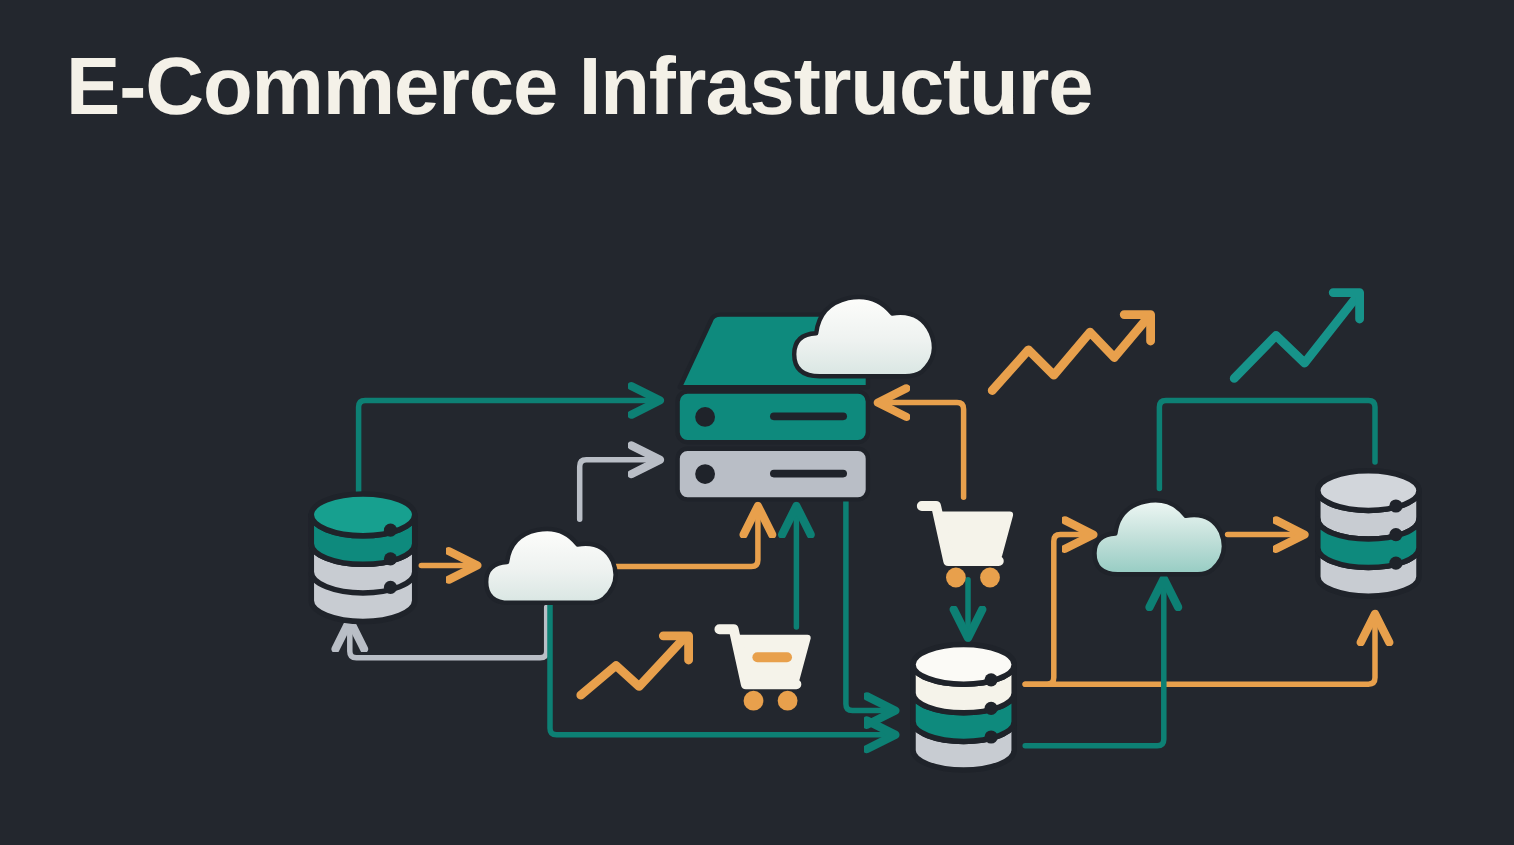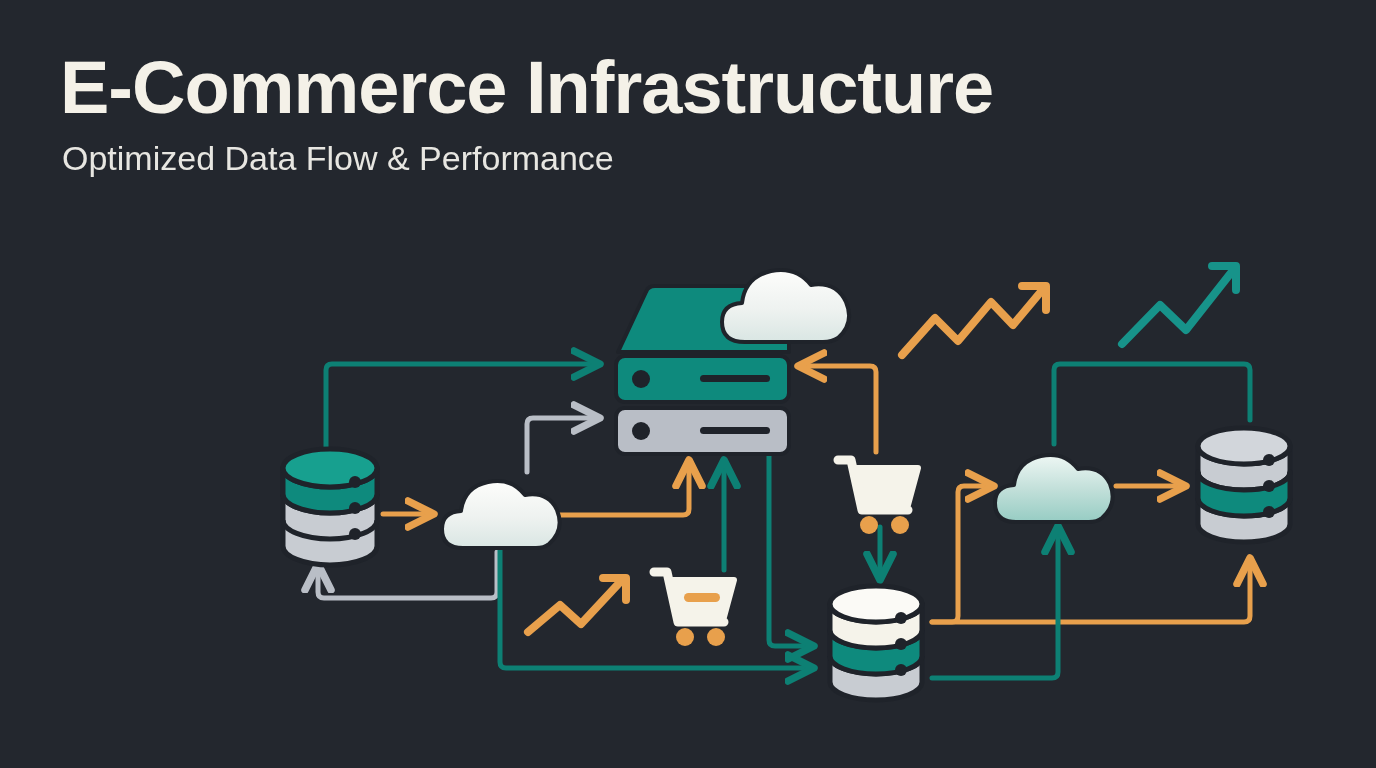--- a/index.html
+++ b/index.html
@@ -16,21 +16,21 @@
   }
   #stage {
     position: relative;
     width: 1376px;
     height: 768px;
     background: #23272e;
   }
   .header {
     position: absolute;
     left: 60px;
-    top: 48px;
+    top: 39px;
     width: 1200px;
   }
   .title {
     margin: 0;
     font-family: "Liberation Sans", sans-serif;
     font-size: 74px;
     font-weight: bold;
     letter-spacing: -1px;
     color: #f4f1e8;
     line-height: 1.08;
@@ -53,21 +53,20 @@
     height: 768px;
   }
 </style>
 </head>
 <body>
 
 <div id="stage">
 
   <div class="header">
     <h1 class="title">E-Commerce Infrastructure</h1>
-    <p class="subtitle">Optimized Data Flow &amp; Performance</p>
   </div>
 
   <svg id="diagram" viewBox="0 0 1376 768">
     <defs>
       <linearGradient id="cloudWhite" x1="0" y1="0" x2="0" y2="1">
         <stop offset="0%" stop-color="#fdfdfb"></stop>
         <stop offset="55%" stop-color="#eef2f0"></stop>
         <stop offset="100%" stop-color="#d9e6e3"></stop>
       </linearGradient>
       <linearGradient id="cloudTeal" x1="0" y1="0" x2="0" y2="1">

